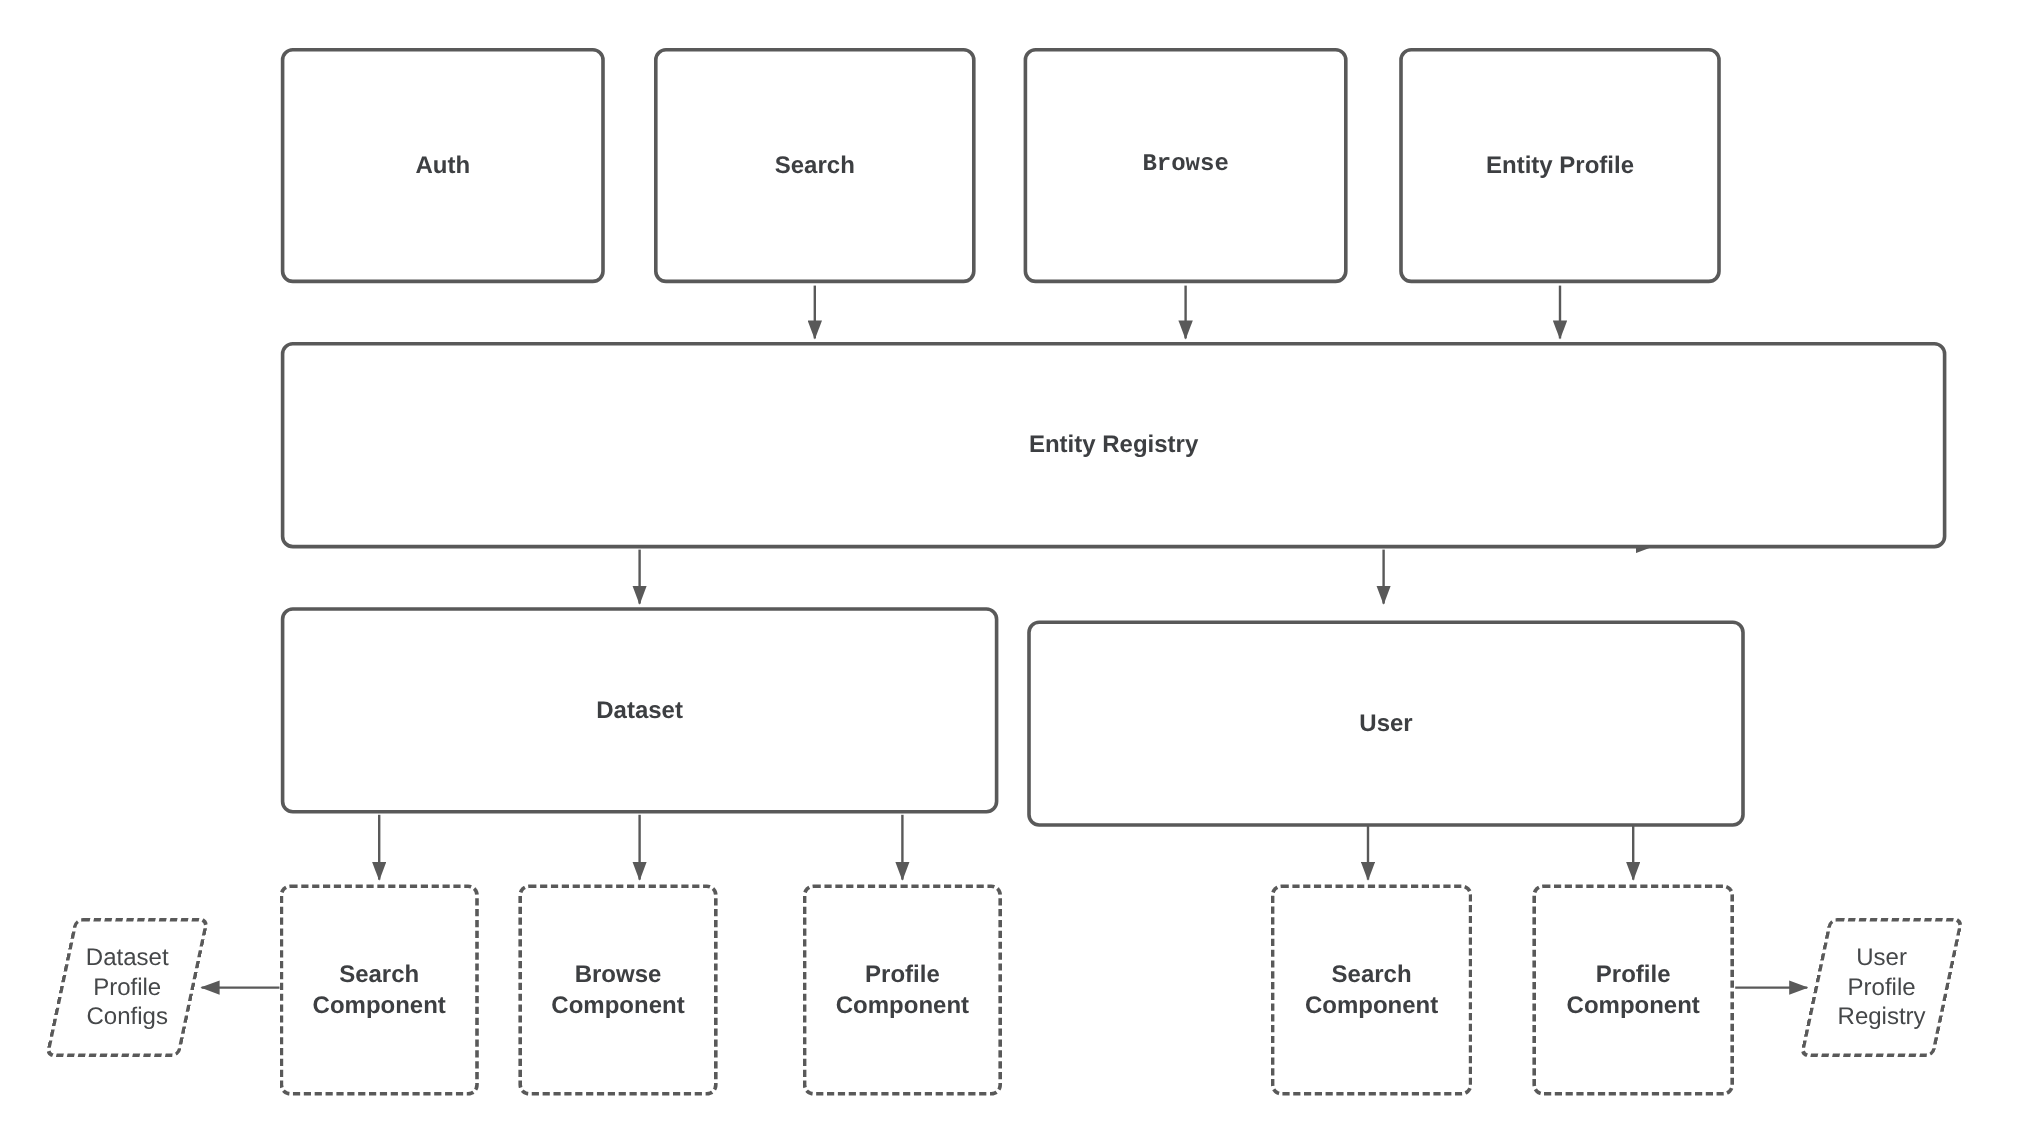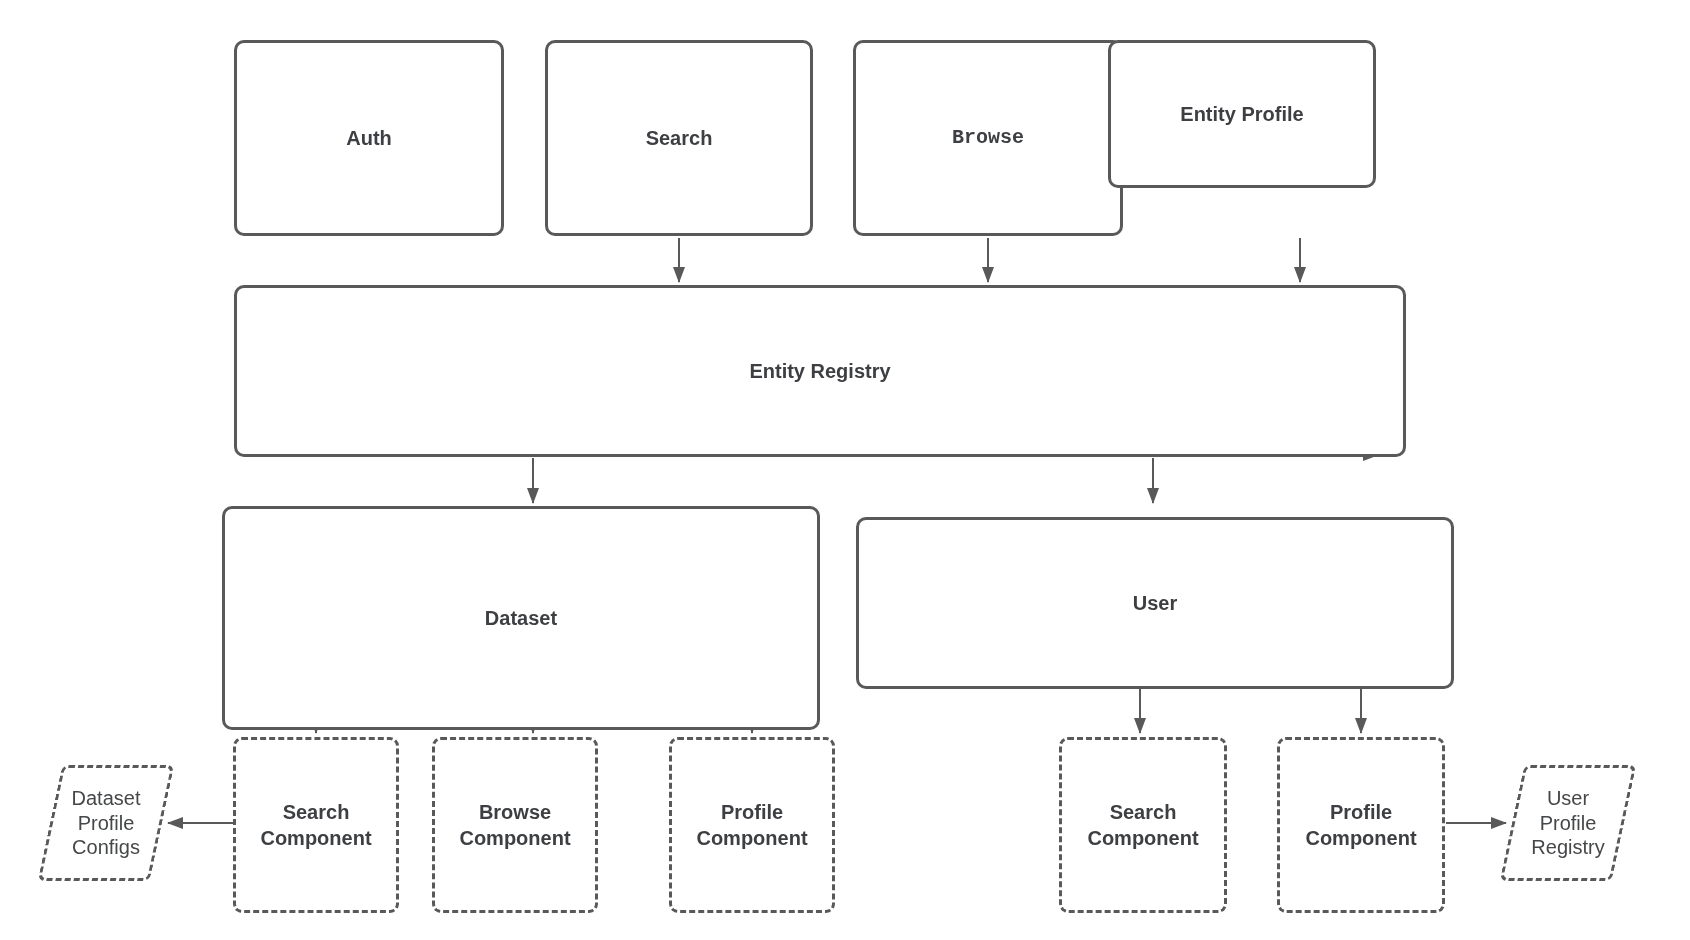--- a/index.html
+++ b/index.html
@@ -70,23 +70,23 @@
     font-weight: normal;
     color: #454749;
     line-height: 1.22;
     padding: 0 12px;
   }
 
   
   #auth            { left: 234px;  top: 40px;  width: 270px;  height: 196px; }
   #search          { left: 545px;  top: 40px;  width: 268px;  height: 196px; }
   #browse          { left: 853px;  top: 40px;  width: 270px;  height: 196px; font-family: Liberation Mono, monospace; }
-  #entity-profile  { left: 1108px; top: 40px;  width: 268px;  height: 148px; }
-  #entity-registry { left: 234px;  top: 285px; width: 1172px; height: 172px; }
-  #dataset         { left: 222px;  top: 506px; width: 598px;  height: 224px; }
+  #entity-profile  { left: 1166px; top: 40px;  width: 268px;  height: 196px; }
+  #entity-registry { left: 234px;  top: 285px; width: 1388px; height: 172px; }
+  #dataset         { left: 234px;  top: 506px; width: 598px;  height: 172px; }
   #user            { left: 856px;  top: 506px; width: 598px;  height: 172px; margin-top: 11px; }
   #ds-search-comp  { left: 233px;  top: 737px; width: 166px;  height: 176px; }
   #ds-browse-comp  { left: 432px;  top: 737px; width: 166px;  height: 176px; }
   #ds-profile-comp { left: 669px;  top: 737px; width: 166px;  height: 176px; }
   #us-search-comp  { left: 1059px; top: 737px; width: 168px;  height: 176px; }
   #us-profile-comp { left: 1277px; top: 737px; width: 168px;  height: 176px; }
   #ds-configs      { left: 50px;   top: 765px; width: 112px;  height: 116px; text-decoration: underline; }
   #us-configs      { left: 1512px; top: 765px; width: 112px;  height: 116px; }
 </style>
 </head>

